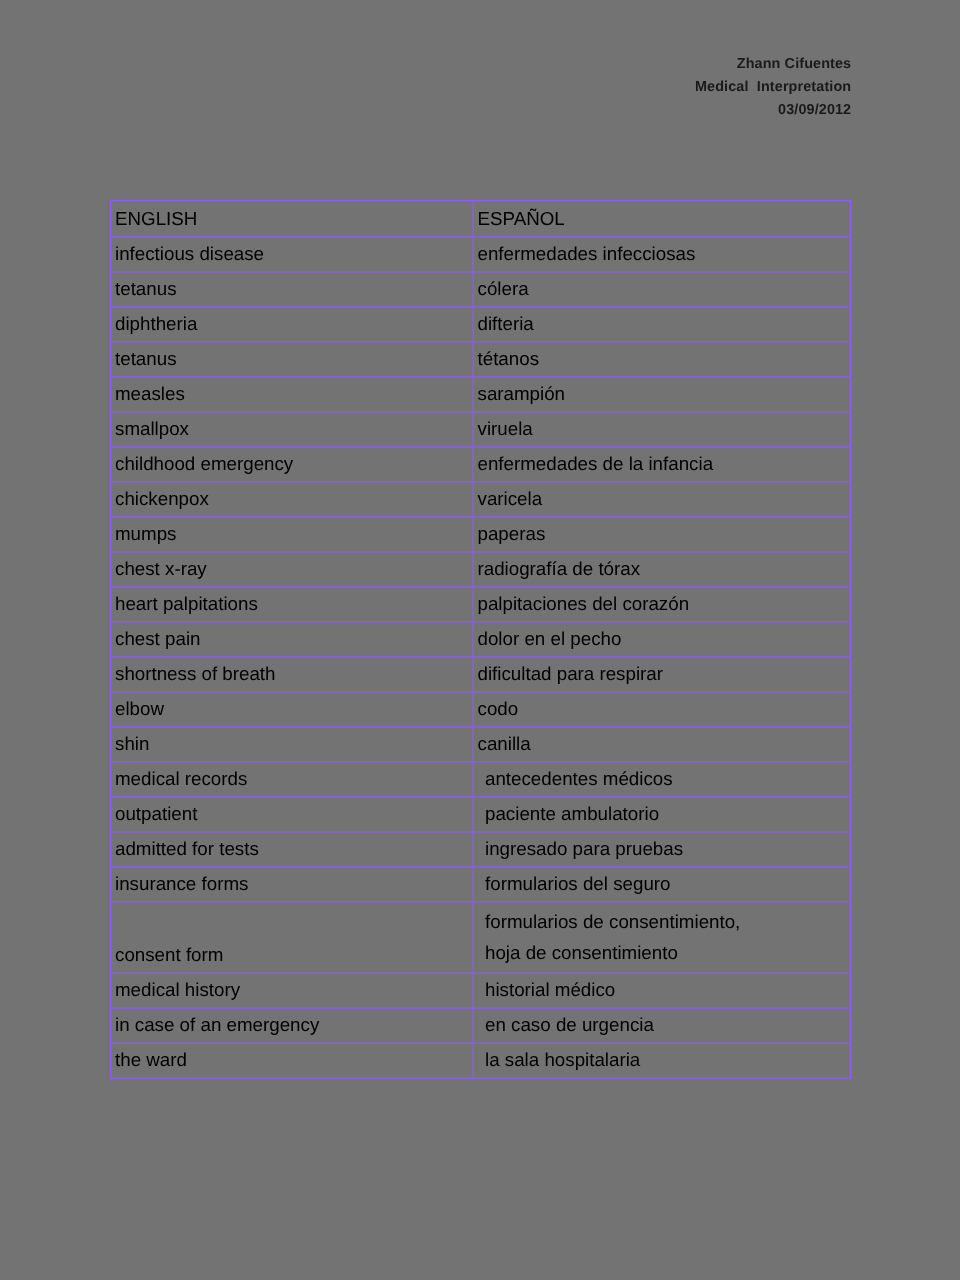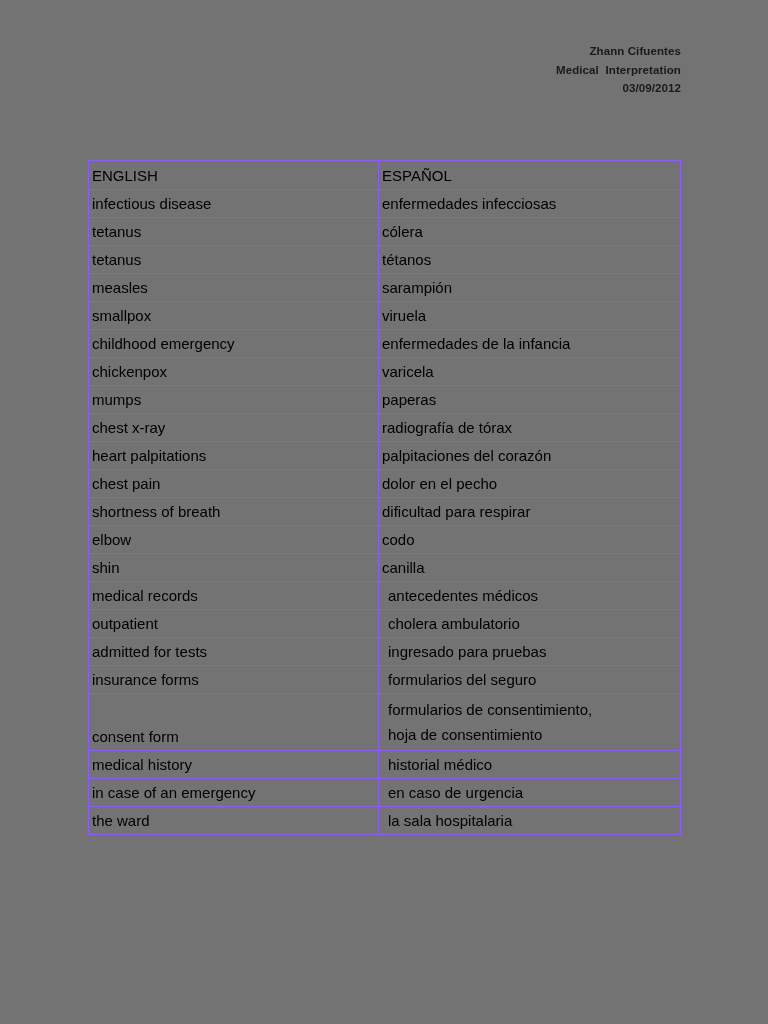--- a/index.html
+++ b/index.html
@@ -117,20 +117,24 @@
     <tbody id="vocab-body">
         <tr>
           <td class="en-cell">infectious disease</td>
           <td class="es-cell">enfermedades infecciosas</td>
         </tr>
         <tr>
           <td class="en-cell">tetanus</td>
           <td class="es-cell">cólera</td>
         </tr>
         <tr>
+          <td class="en-cell">diphtheria</td>
+          <td class="es-cell">difteria</td>
+        </tr>
+        <tr>
           <td class="en-cell">tetanus</td>
           <td class="es-cell">tétanos</td>
         </tr>
         <tr>
           <td class="en-cell">measles</td>
           <td class="es-cell">sarampión</td>
         </tr>
         <tr>
           <td class="en-cell">smallpox</td>
           <td class="es-cell">viruela</td>
@@ -170,21 +174,21 @@
         <tr>
           <td class="en-cell">shin</td>
           <td class="es-cell">canilla</td>
         </tr>
         <tr>
           <td class="en-cell">medical records</td>
           <td class="es-cell es-indent">antecedentes médicos</td>
         </tr>
         <tr>
           <td class="en-cell">outpatient</td>
-          <td class="es-cell es-indent">cholera ambulatorio</td>
+          <td class="es-cell es-indent">paciente ambulatorio</td>
         </tr>
         <tr>
           <td class="en-cell">admitted for tests</td>
           <td class="es-cell es-indent">ingresado para pruebas</td>
         </tr>
         <tr>
           <td class="en-cell">insurance forms</td>
           <td class="es-cell es-indent">formularios del seguro</td>
         </tr>
         <tr class="row-tall">

